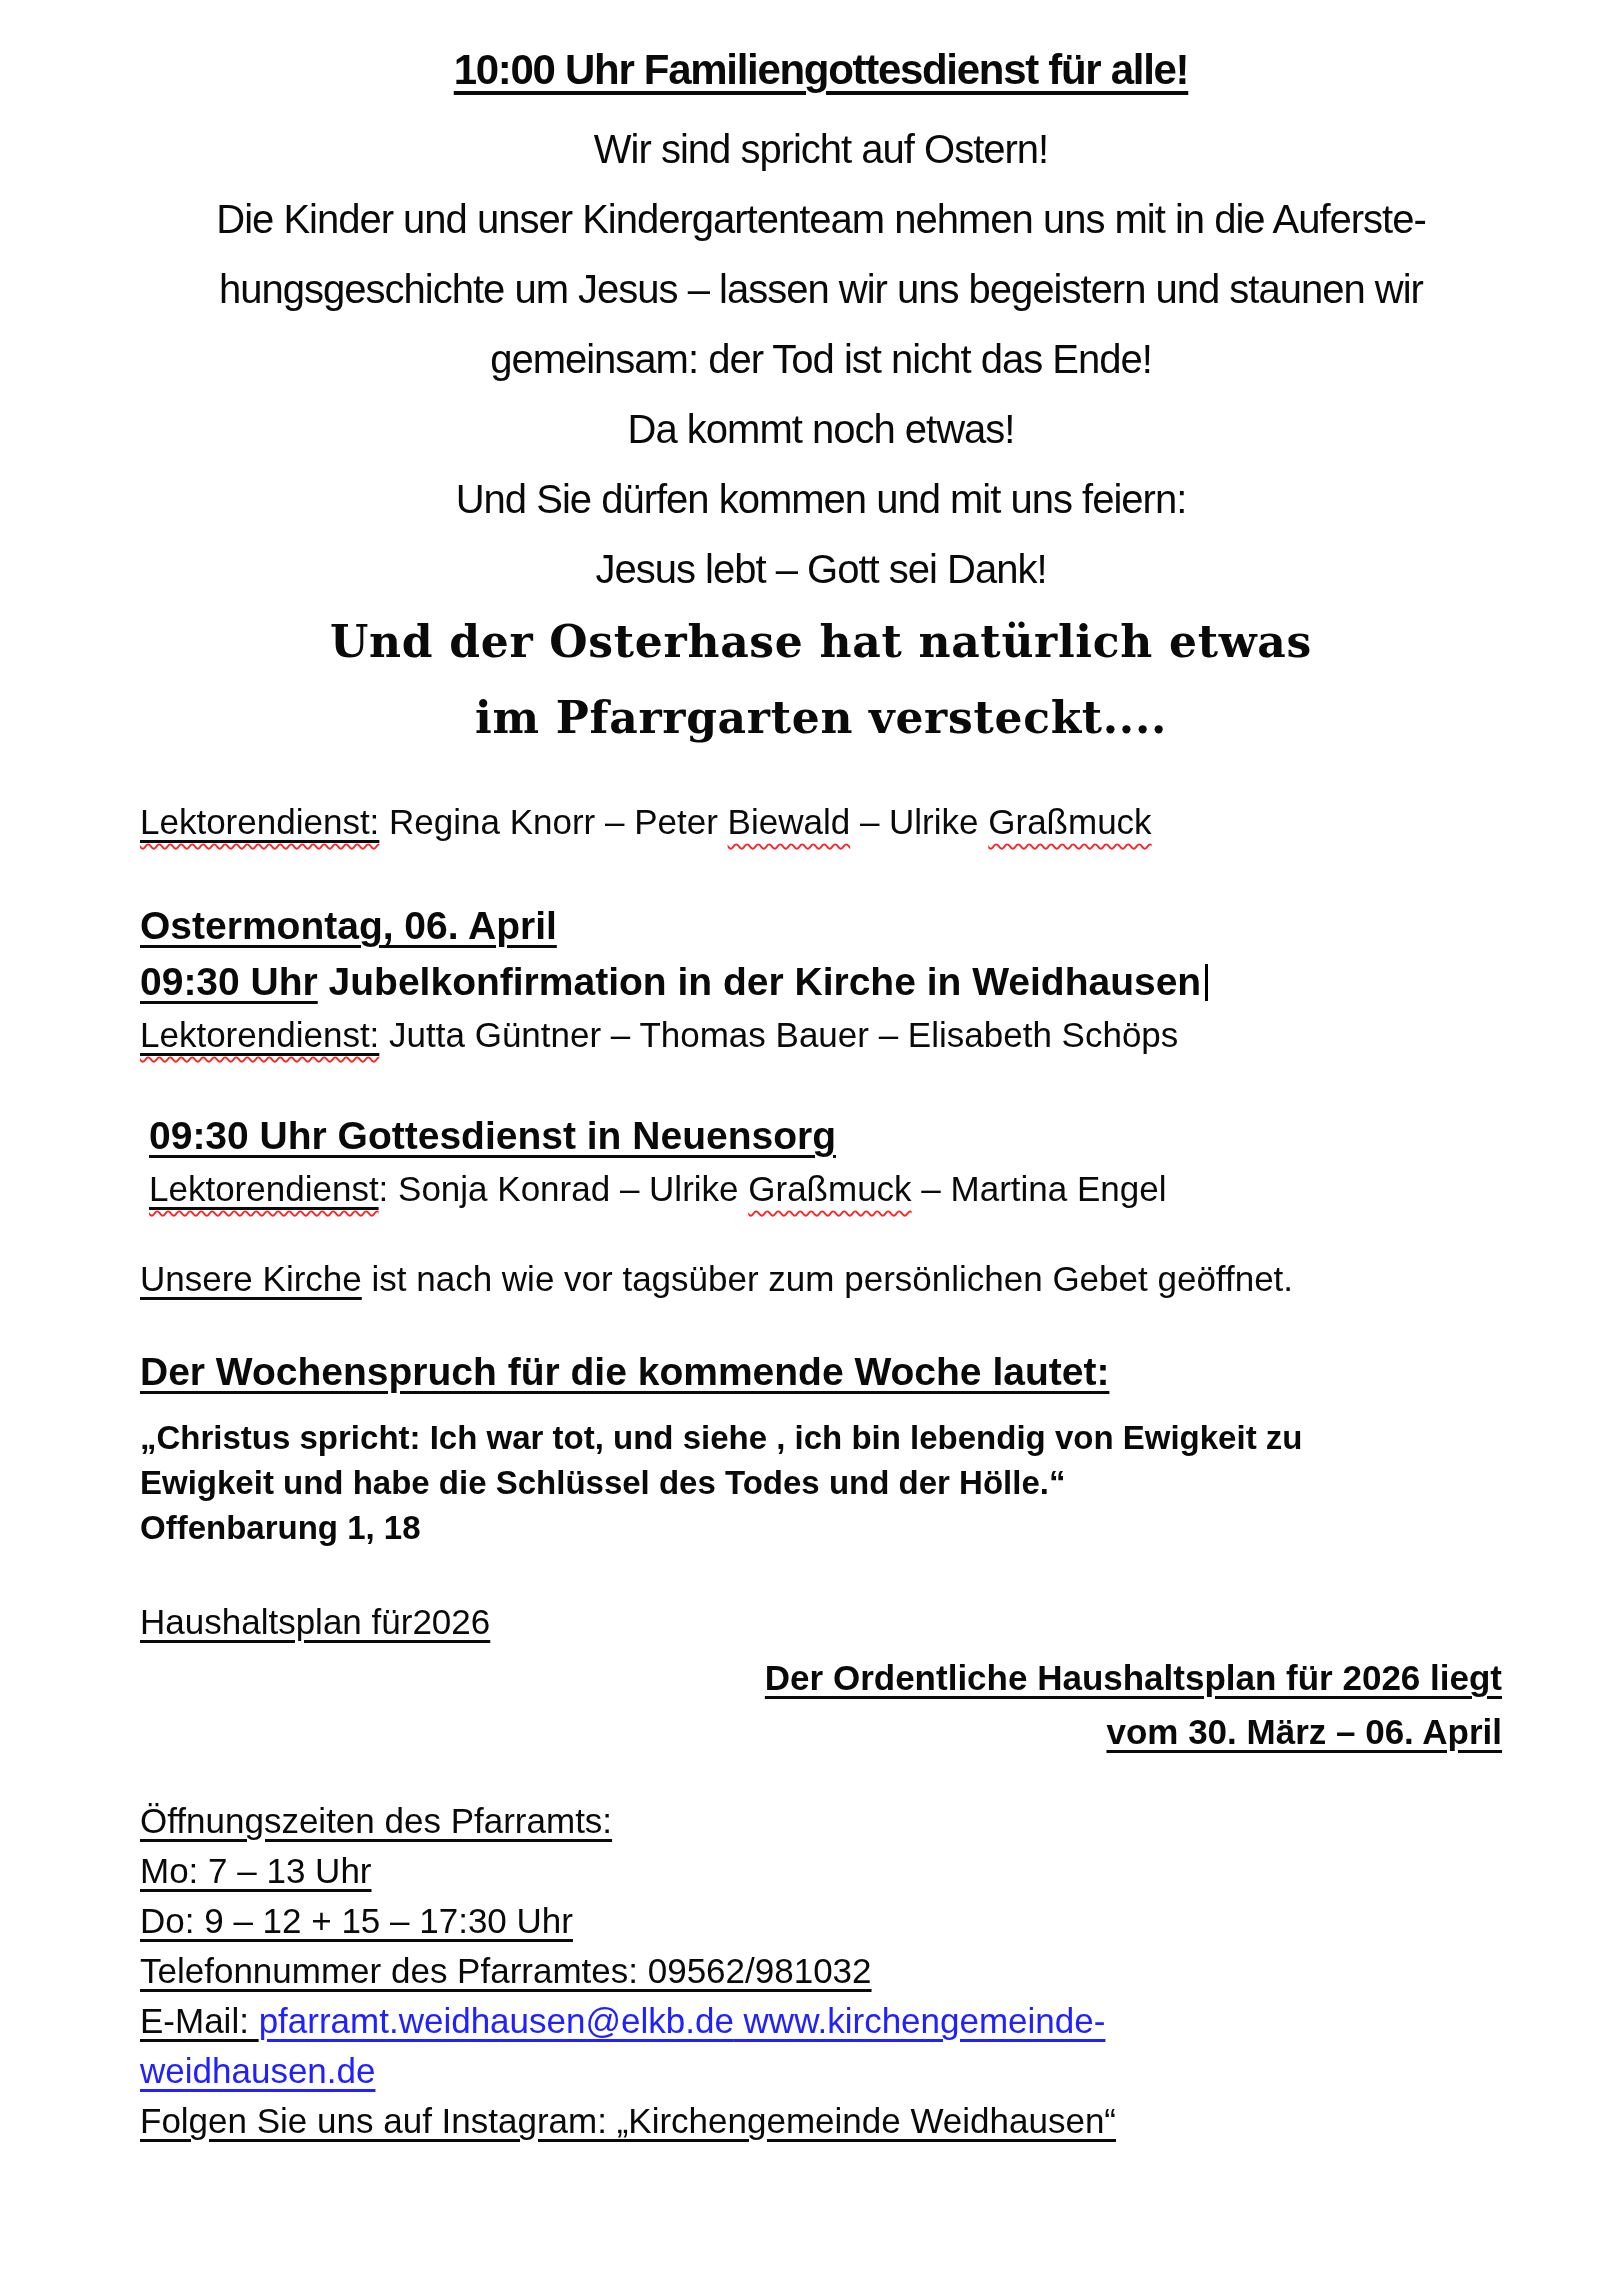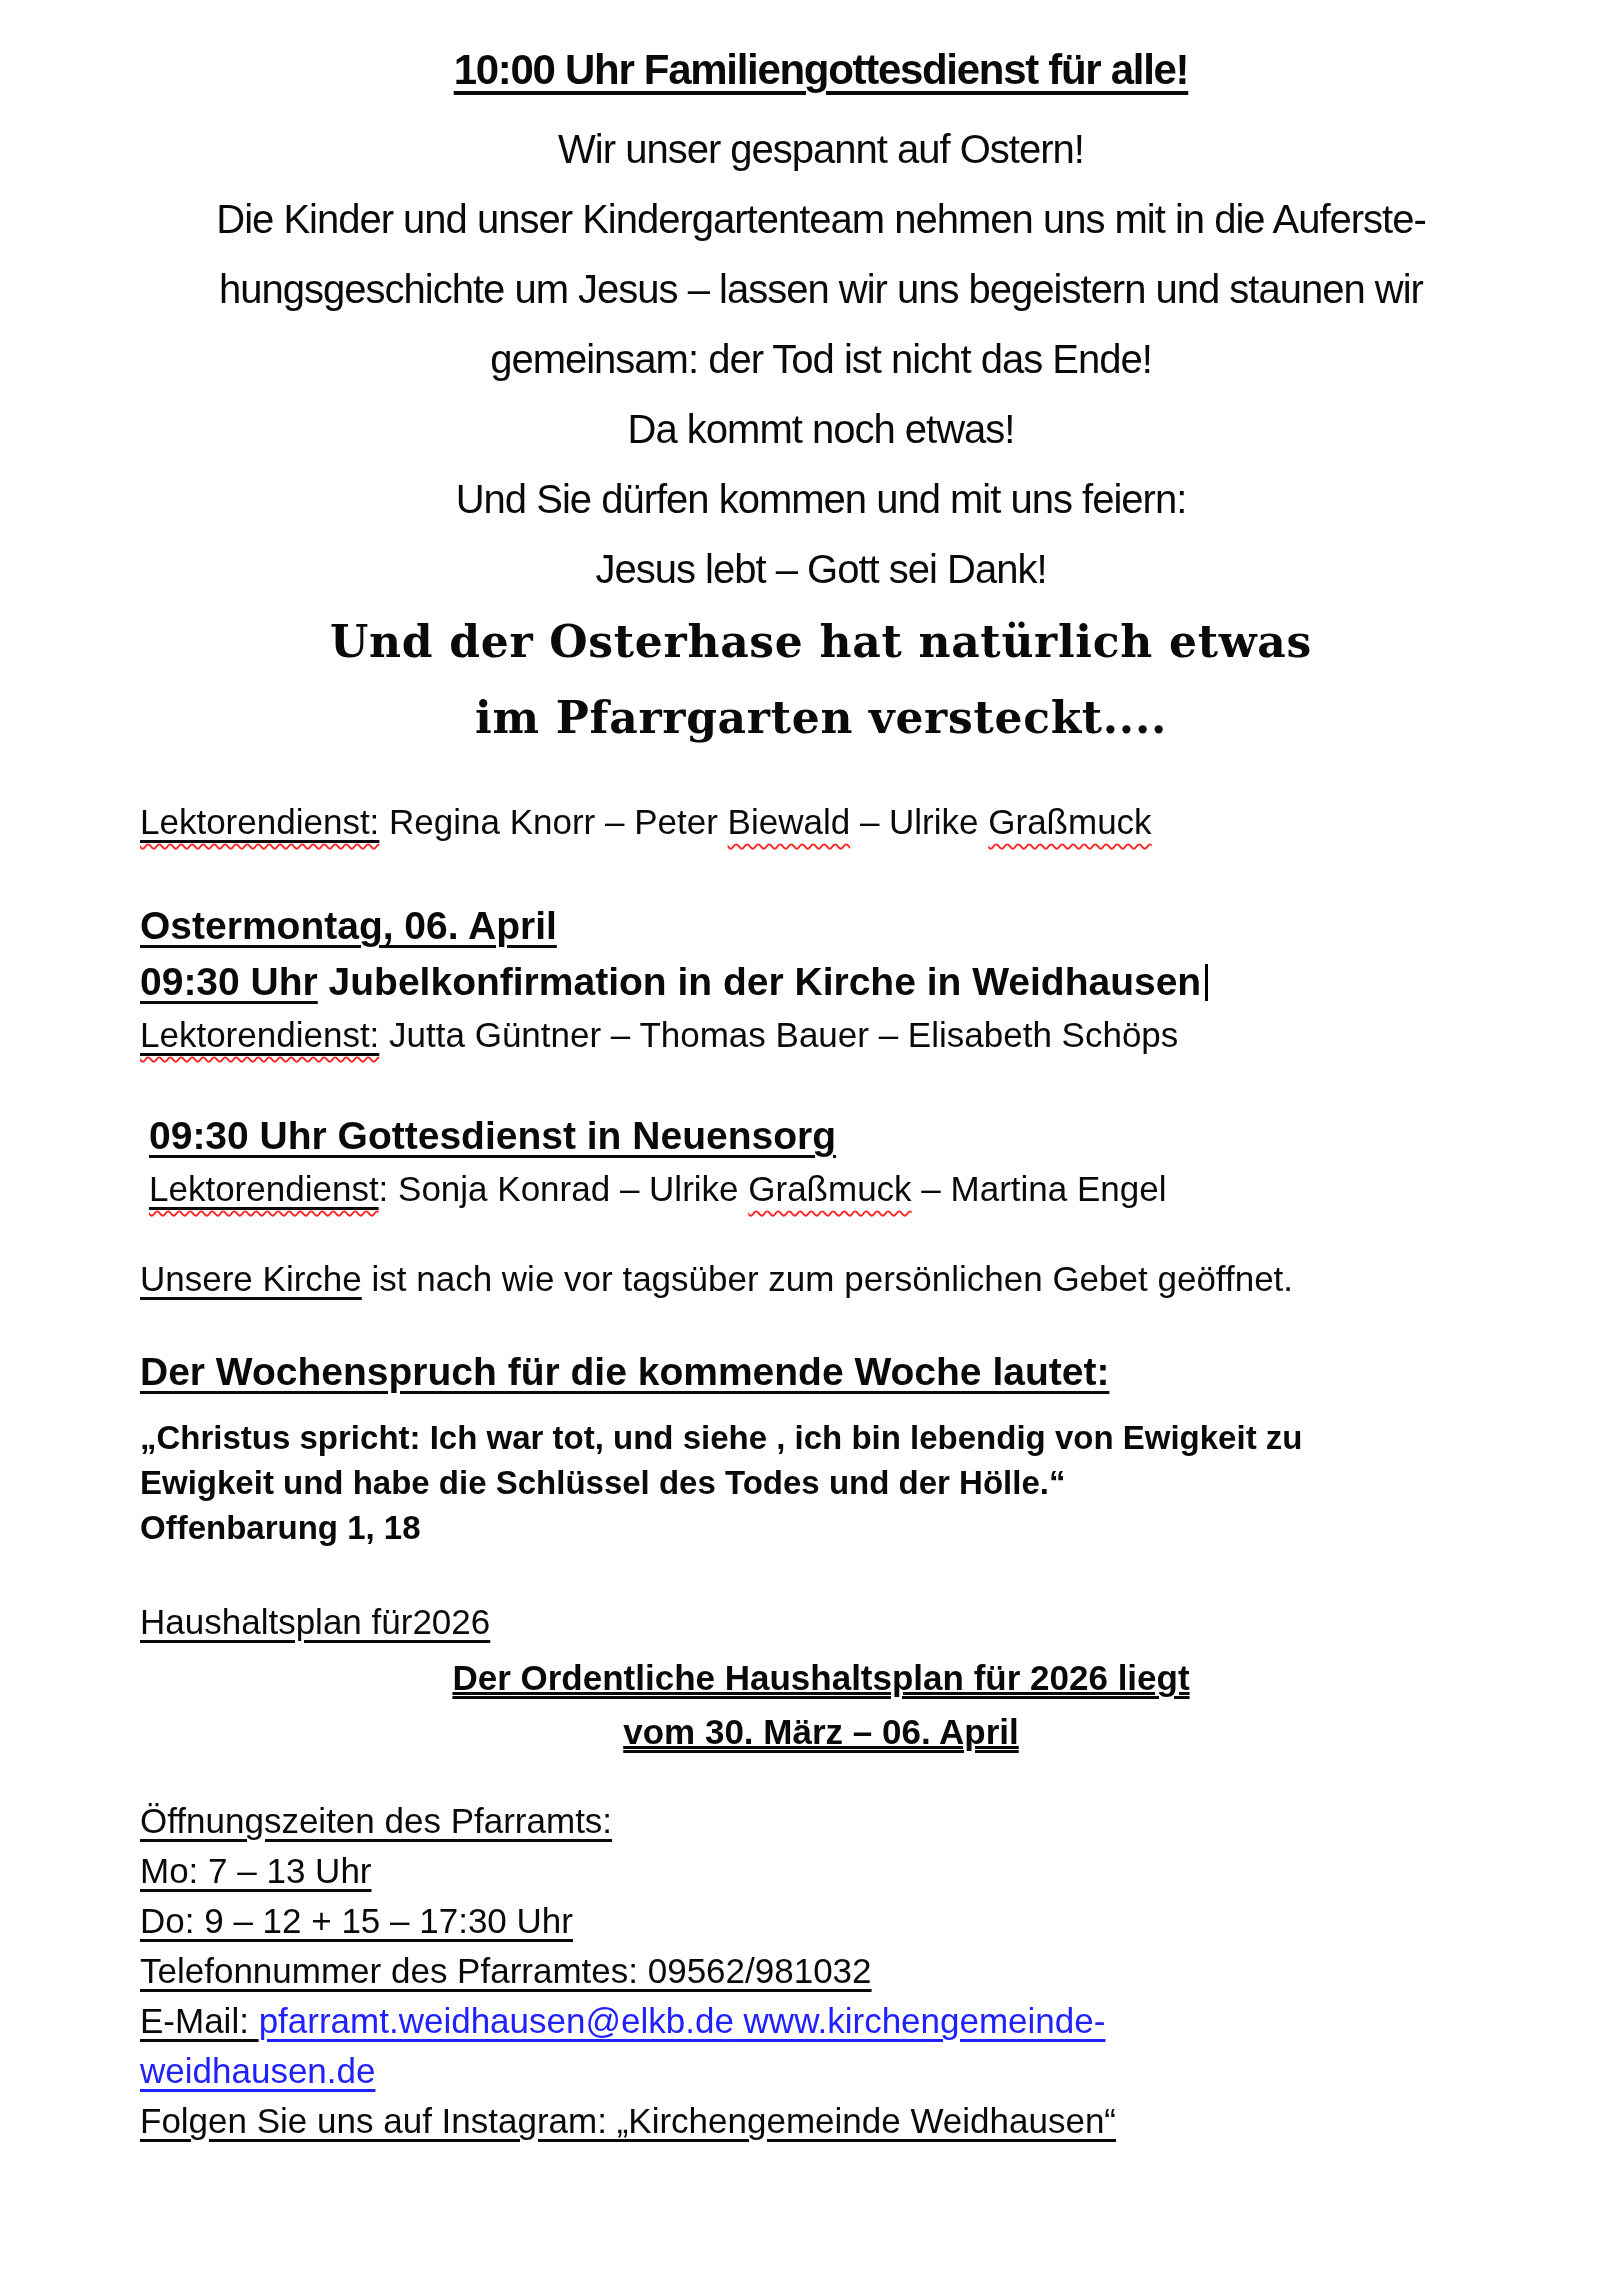--- a/index.html
+++ b/index.html
@@ -43,31 +43,31 @@
     margin-left:4px;vertical-align:-5.4px;
   }
   
   .m-lek1{margin-top:41px;}
   .m-oster{margin-top:51px;}
   .m-neuensorg{margin-top:48px;margin-left:9px;}
   .m-kirche{margin-top:40px;}
   .m-wochen{margin-top:40px;}
   .quote{font-weight:bold;font-size:33px;line-height:45px;margin-top:14.7px;}
   .m-haushalt{margin-top:47px;}
-  .haushalt-center{text-align:center;font-weight:bold;font-size:35px;line-height:54px;margin-top:4px;text-decoration:underline;}
+  .haushalt-center{text-align:right;font-weight:bold;font-size:35px;line-height:54px;margin-top:4px;}
   .m-oeffnung{margin-top:37px;}
 </style>
 </head>
 <body>
 
 <div class="page">
 
   <div class="intro">
     <div class="intro-title"><span class="u-title">10:00 Uhr Familiengottesdienst für alle!</span></div>
-    <div class="intro-line">Wir unser gespannt auf Ostern!</div>
+    <div class="intro-line">Wir sind spricht auf Ostern!</div>
     <div class="intro-line">Die Kinder und unser Kindergartenteam nehmen uns mit in die Auferste-</div>
     <div class="intro-line">hungsgeschichte um Jesus – lassen wir uns begeistern und staunen wir</div>
     <div class="intro-line">gemeinsam: der Tod ist nicht das Ende!</div>
     <div class="intro-line">Da kommt noch etwas!</div>
     <div class="intro-line">Und Sie dürfen kommen und mit uns feiern:</div>
     <div class="intro-line">Jesus lebt – Gott sei Dank!</div>
   </div>
 
   <div class="fancy">
     <div>Und der Osterhase hat natürlich etwas</div>

